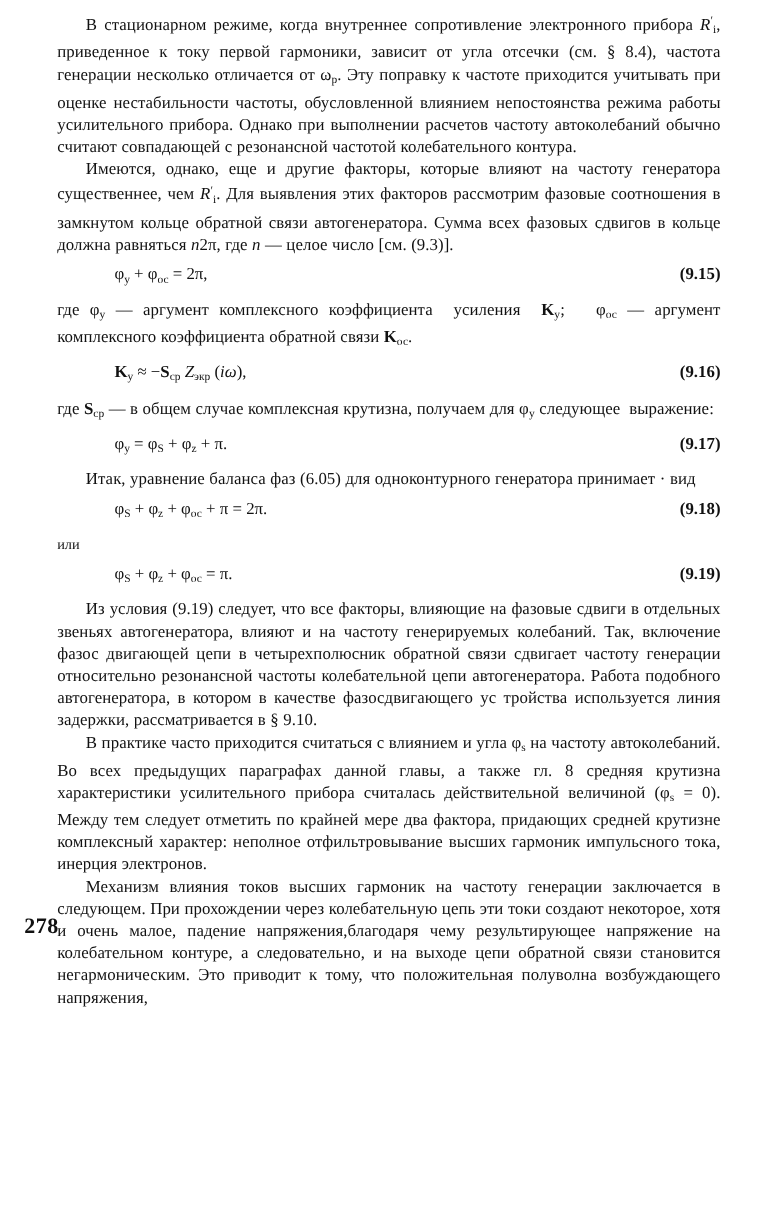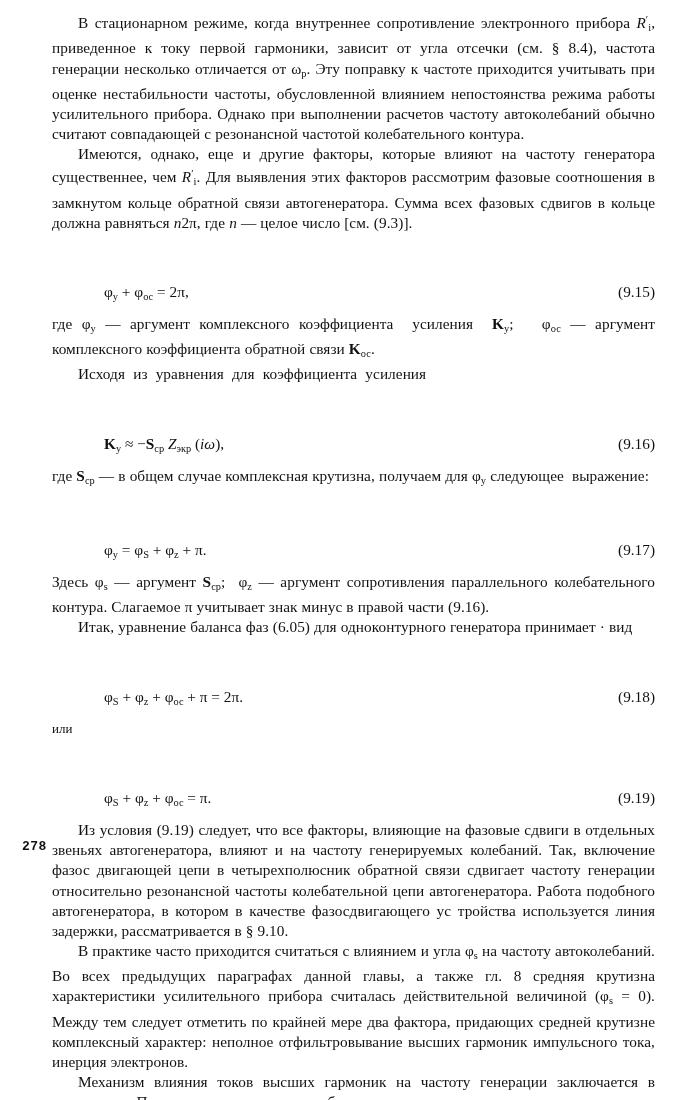--- a/index.html
+++ b/index.html
@@ -40,25 +40,25 @@
     display: flex;
     align-items: baseline;
     justify-content: flex-start;
     font-size: 15.3px;
     line-height: 20.2px;
     margin: 7px 0 7px 0;
   }
   .formula-row .fml {
     margin-left: 52px;
     white-space: nowrap;
-    margin-top: 42px;
   }
   .formula-row .num {
     margin-left: auto;
     white-space: nowrap;
+    font-weight: bold;
   }
   .math {
     font-family: "Liberation Serif", "DejaVu Serif", serif;
   }
   .ital {
     font-style: italic;
   }
   .bold {
     font-weight: bold;
   }
@@ -69,23 +69,23 @@
   }
   .sup {
     font-size: 0.68em;
     vertical-align: 0.5em;
     font-style: normal;
   }
   .page-number {
     position: absolute;
     left: 22px;
     bottom: 12px;
-    font-size: 13px;
+    font-size: 20px;
     font-weight: bold;
-    font-family: Liberation Mono, monospace;
+    font-family: Liberation Serif, serif;
     letter-spacing: 0.5px;
   }
   .or-line {
     font-size: 13px;
     line-height: 20.2px;
     margin: 2px 0 2px 0;
   }
 </style>
 </head>
 <body>
@@ -103,41 +103,35 @@
 
   <div class="formula-row">
     <span class="fml math">φ<span class="sub">у</span> + φ<span class="sub">ос</span> = 2π,</span>
     <span class="num">(9.15)</span>
   </div>
 
   <p class="para noindent">
     где φ<span class="sub">у</span> — аргумент комплексного коэффициента&nbsp; усиления&nbsp; <span class="bold">K</span><span class="sub">у</span>;&nbsp;&nbsp; φ<span class="sub">ос</span> — аргумент комплексного коэффициента обратной связи <span class="bold">K</span><span class="sub">ос</span>.
   </p>
 
-  <p class="para">
-    Исходя&nbsp; из&nbsp; уравнения&nbsp; для&nbsp; коэффициента&nbsp; усиления
-  </p>
 
   <div class="formula-row">
     <span class="fml math"><span class="bold">K</span><span class="sub">у</span> ≈ −<span class="bold">S</span><span class="sub">ср</span> <span class="ital">Z</span><span class="sub ital">экр</span> (<span class="ital">iω</span>),</span>
     <span class="num">(9.16)</span>
   </div>
 
   <p class="para noindent">
     где <span class="bold">S</span><span class="sub">ср</span> — в общем случае комплексная крутизна, получаем для φ<span class="sub">у</span> следующее&nbsp; выражение:
   </p>
 
   <div class="formula-row">
     <span class="fml math">φ<span class="sub">у</span> = φ<span class="sub ital">S</span> + φ<span class="sub ital">z</span> + π.</span>
     <span class="num">(9.17)</span>
   </div>
 
-  <p class="para noindent">
-    Здесь φ<span class="sub ital">s</span> — аргумент <span class="bold">S</span><span class="sub">ср</span>;&nbsp; φ<span class="sub ital">z</span> — аргумент сопротивления параллельного колебательного контура. Слагаемое π учитывает знак минус в правой части (9.16).
-  </p>
 
   <p class="para">
     Итак, уравнение баланса фаз (6.05) для одноконтурного генератора принимает · вид
   </p>
 
   <div class="formula-row">
     <span class="fml math">φ<span class="sub ital">S</span> + φ<span class="sub ital">z</span> + φ<span class="sub">ос</span> + π = 2π.</span>
     <span class="num">(9.18)</span>
   </div>
 

